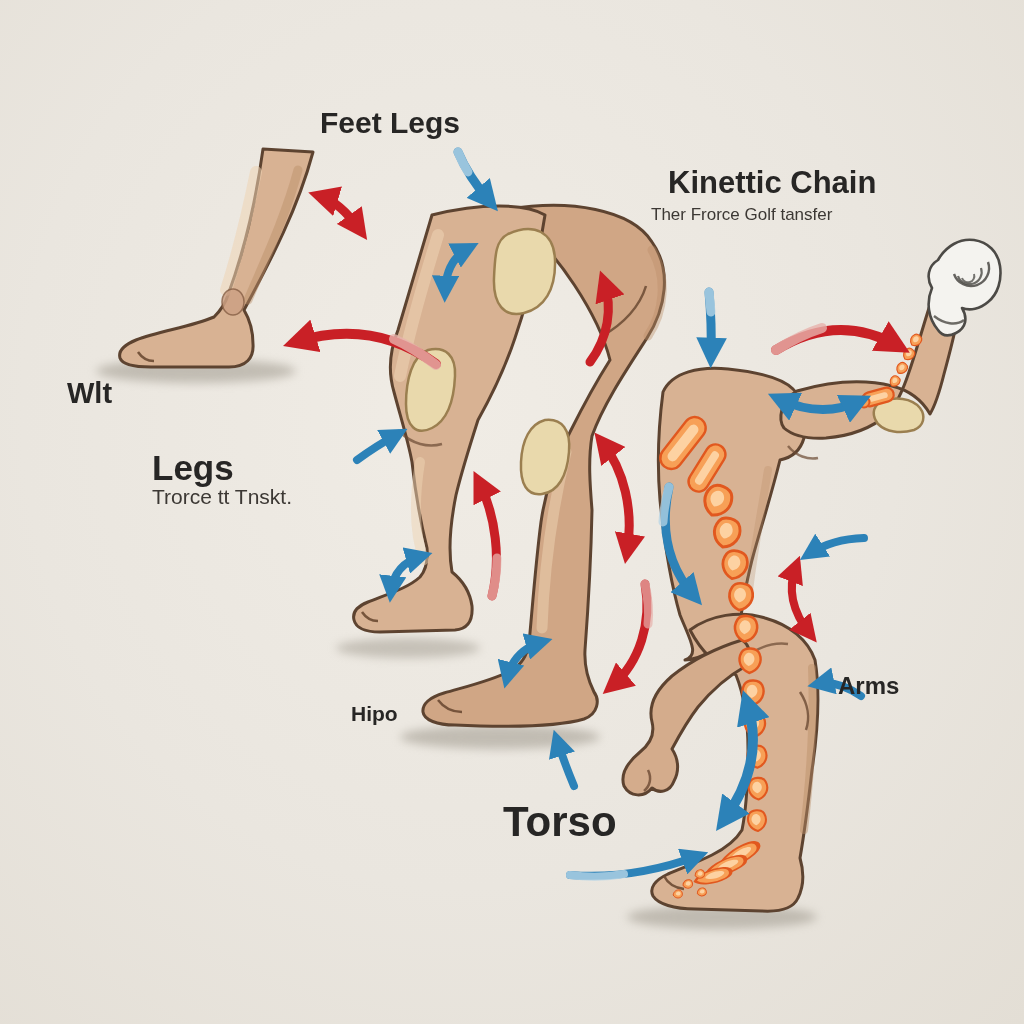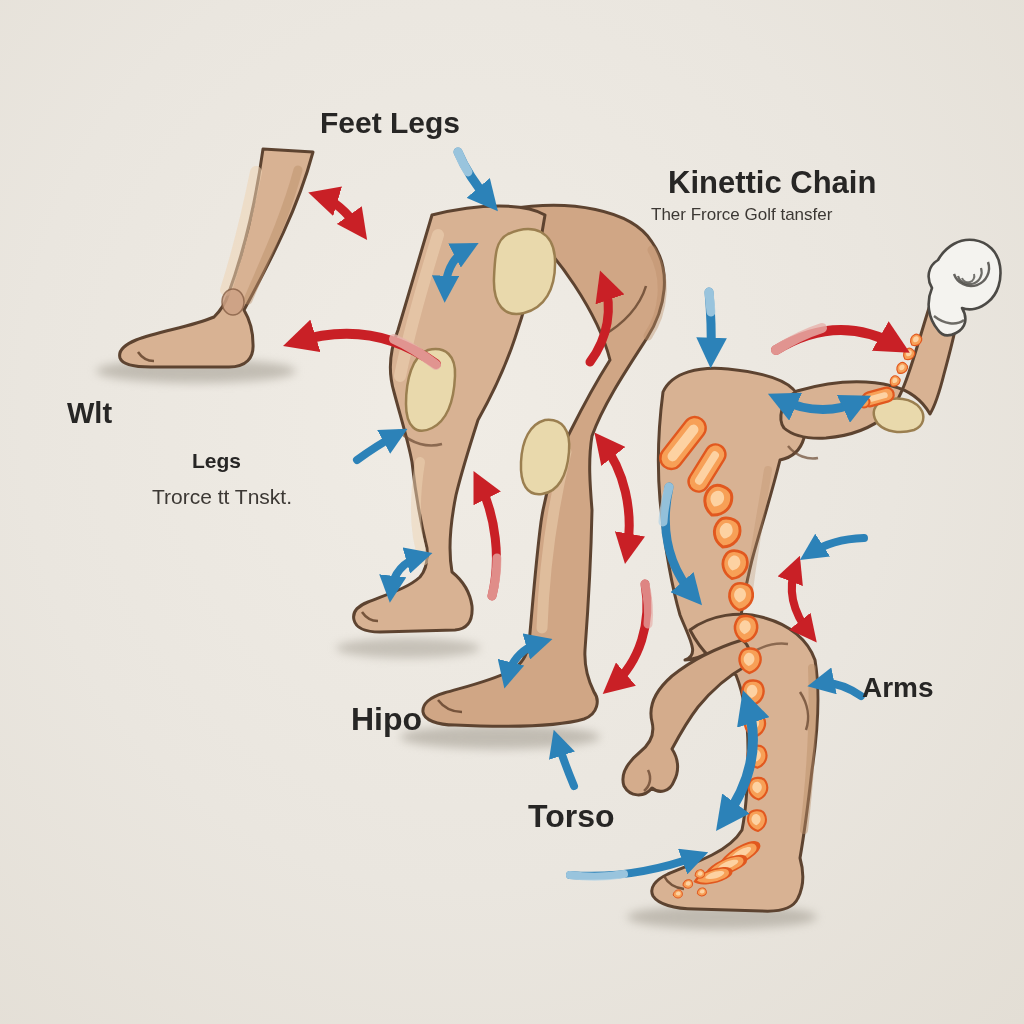--- a/index.html
+++ b/index.html
@@ -193,25 +193,25 @@
   </g>
 </svg>
 
 <div class="lbl" style="left:308px;top:107px;font-size:30px;margin-left:12px;">Feet Legs</div>
 
 <div>
   <div class="lbl" style="left:651px;top:167px;font-size:31px;margin-left:17px;">Kinettic Chain</div>
   <div class="sub" style="left:651px;top:206px;font-size:17px;">Ther Frorce Golf tansfer</div>
 </div>
 
-<div class="lbl" style="left:67px;top:378px;font-size:29px;margin-top:20px;">Wlt</div>
-
-<div class="lbl" style="left:152px;top:450px;font-size:21px;margin-left:40px;">Legs</div>
+<div class="lbl" style="left:67px;top:378px;font-size:29px;">Wlt</div>
+
+<div class="lbl" style="left:152px;top:450px;font-size:35px;">Legs</div>
 <div class="sub" style="left:152px;top:486px;font-size:21px;text-align:center;">Trorce tt Tnskt.</div>
 
-<div class="lbl" style="left:351px;top:703px;font-size:32px;">Hipo</div>
-
-<div class="lbl" style="left:528px;top:800px;font-size:32px;">Torso</div>
-
-
-<div class="lbl" style="left:862px;top:673px;font-size:28px;">Arms</div>
+<div class="lbl" style="left:351px;top:703px;font-size:21px;">Hipo</div>
+
+<div class="lbl" style="left:503px;top:800px;font-size:42px;">Torso</div>
+
+
+<div class="lbl" style="left:838px;top:673px;font-size:24px;">Arms</div>
 
 </div>
 
 </body></html>

